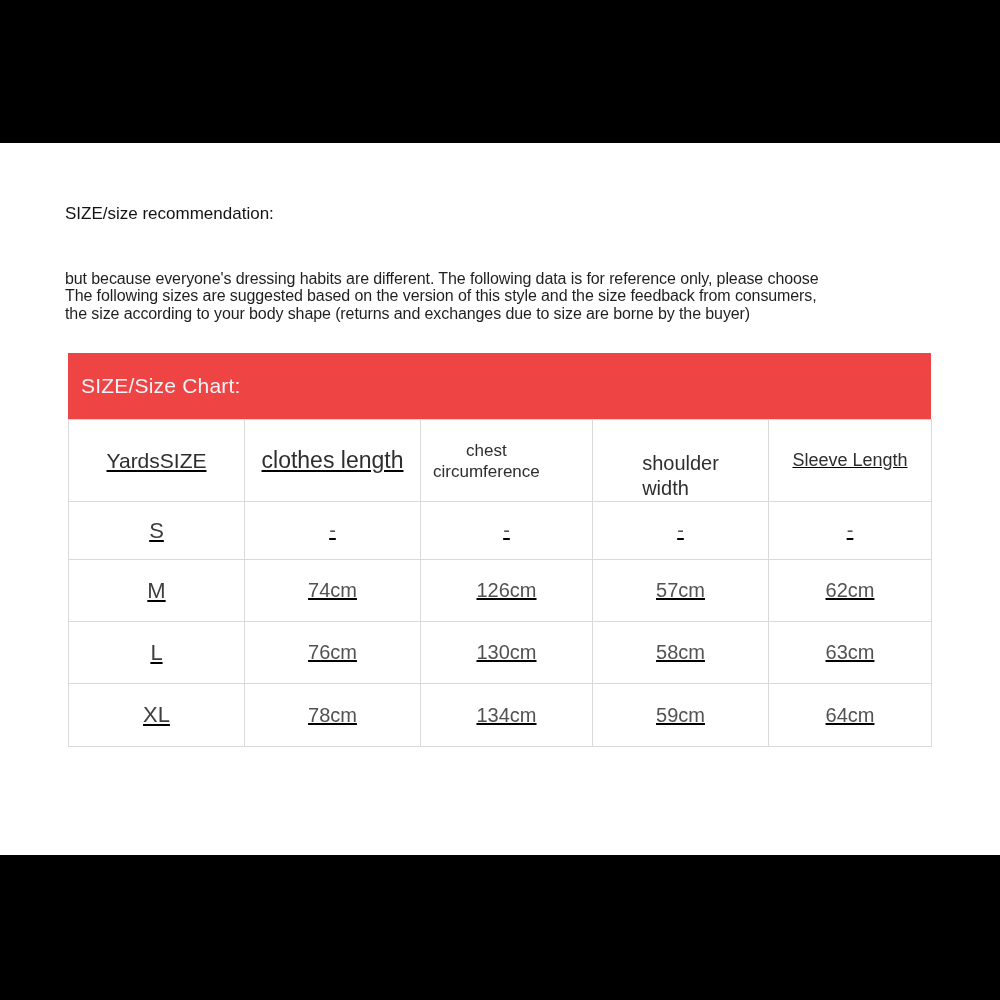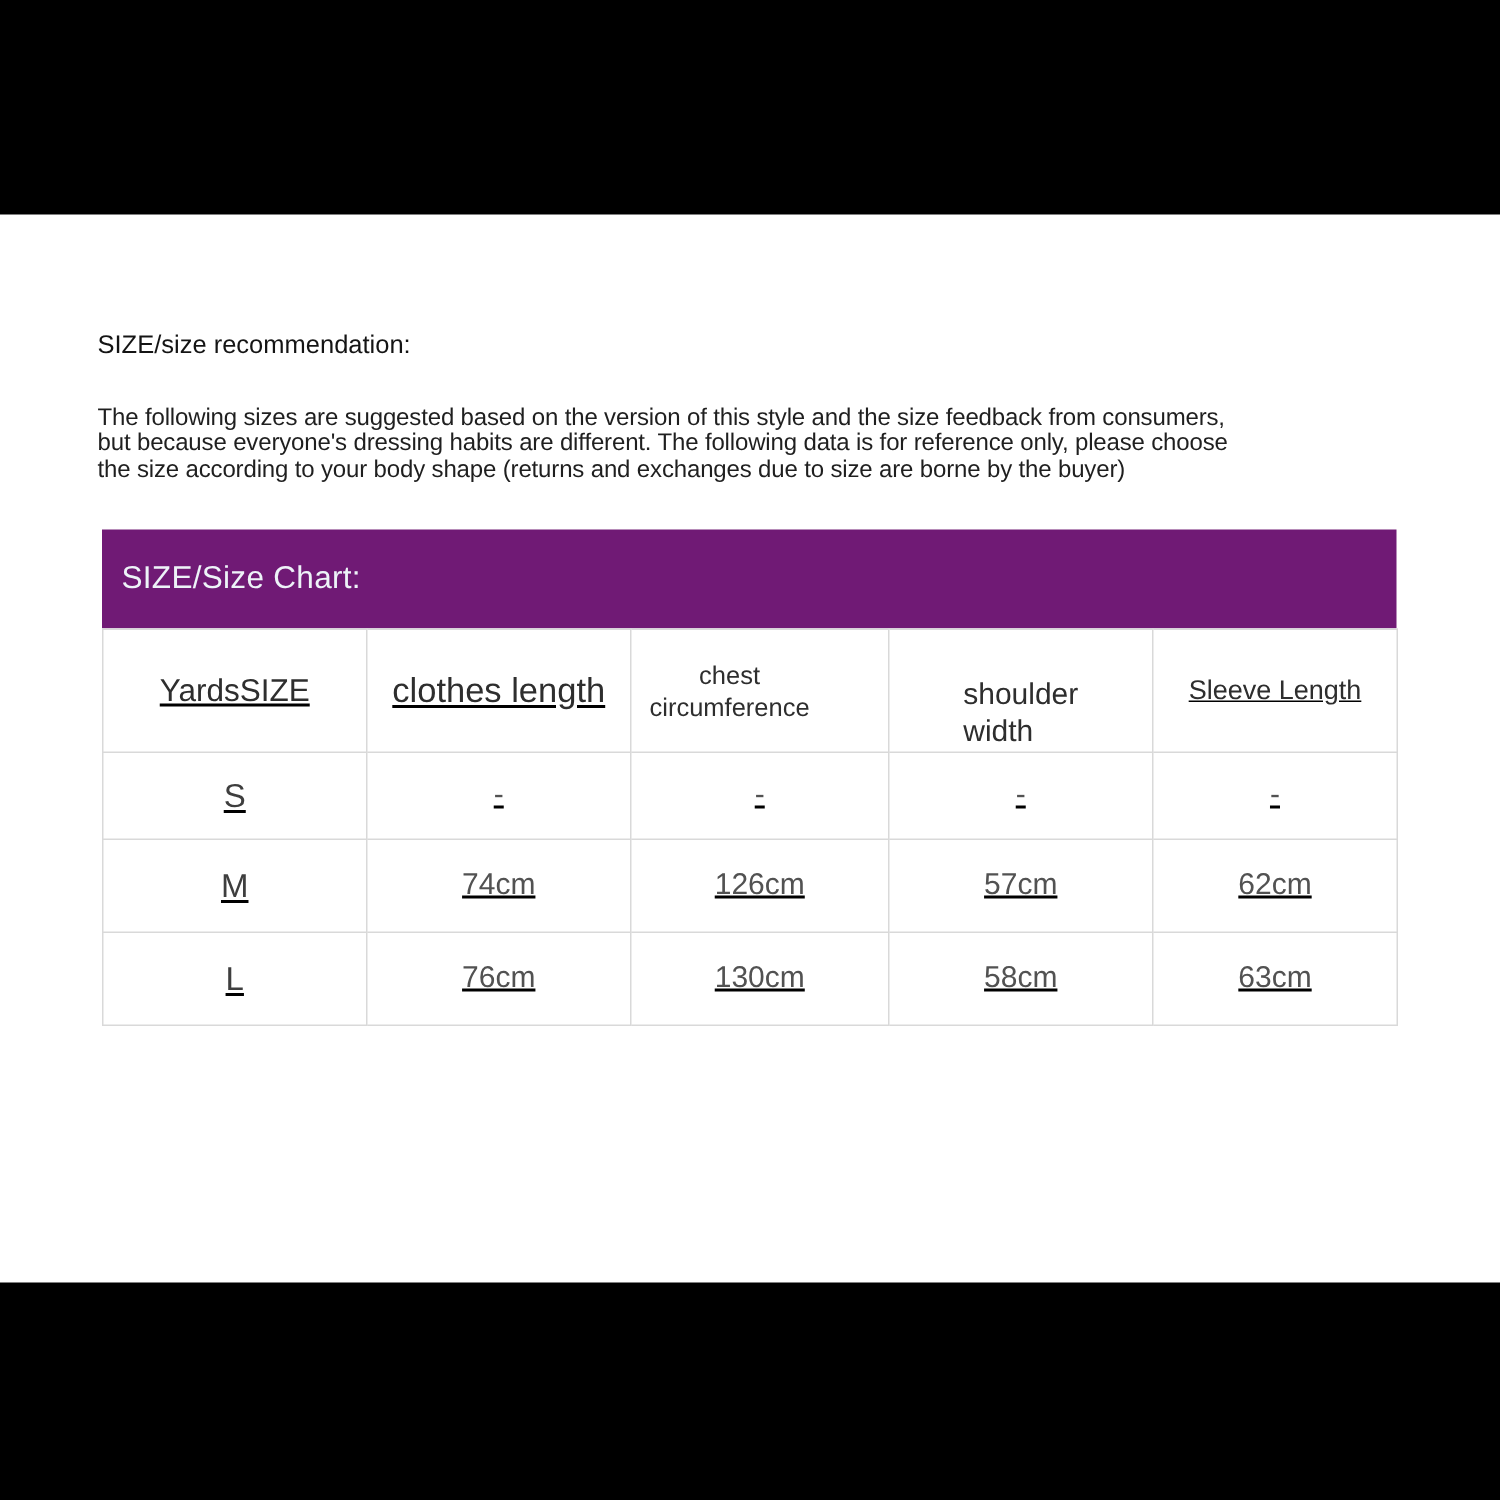--- a/index.html
+++ b/index.html
@@ -5,21 +5,21 @@
   html,body{margin:0;padding:0;background:#000;}
   .canvas{
     position:relative;width:1000px;height:1000px;background:#ffffff;
     font-family:"Liberation Sans","DejaVu Sans",sans-serif;overflow:hidden;
   }
   .black-bar{position:absolute;left:0;width:1000px;background:#000;}
   .black-bar.top{top:0;height:143px;}
   .black-bar.bottom{top:855px;height:145px;}
 
   .intro-title{
-    position:absolute;left:65px;top:220px;
+    position:absolute;left:65px;top:204px;
     font-size:17px;color:#141414;letter-spacing:0;
   }
   .intro-text{
     position:absolute;left:65px;top:270px;width:885px;
     font-size:16px;line-height:17.3px;color:#1f1f1f;letter-spacing:-0.1px;
   }
   .intro-text div{white-space:nowrap;}
 
   .chart-wrap{position:absolute;left:68px;top:353px;width:863px;}
   .chart-header{
@@ -49,28 +49,28 @@
 </head>
 <body>
 
 <div class="canvas">
 
   <div class="black-bar top"></div>
 
   <div class="intro-title">SIZE/size recommendation:</div>
 
   <div class="intro-text">
+    <div>but because everyone's dressing habits are different. The following data is for reference only, please choose</div>
     <div>The following sizes are suggested based on the version of this style and the size feedback from consumers,</div>
-    <div>but because everyone's dressing habits are different. The following data is for reference only, please choose</div>
     <div>the size according to your body shape (returns and exchanges due to size are borne by the buyer)</div>
   </div>
 
   <div class="chart-wrap">
 
-    <div class="chart-header" style="background: #701a75;">
+    <div class="chart-header" style="background: #ef4444;">
       <span>SIZE/Size Chart:</span>
     </div>
 
     <table>
       <colgroup>
         <col style="width:176px">
         <col style="width:176px">
         <col style="width:172px">
         <col style="width:176px">
         <col style="width:163px">
@@ -111,19 +111,26 @@
         </tr>
 
         <tr style="height:62px">
           <td class="size-cell">L</td>
           <td class="val-cell">76cm</td>
           <td class="val-cell">130cm</td>
           <td class="val-cell">58cm</td>
           <td class="val-cell">63cm</td>
         </tr>
 
+        <tr style="height:63px">
+          <td class="size-cell">XL</td>
+          <td class="val-cell">78cm</td>
+          <td class="val-cell">134cm</td>
+          <td class="val-cell">59cm</td>
+          <td class="val-cell">64cm</td>
+        </tr>
 
       </tbody>
     </table>
   </div>
 
   <div class="black-bar bottom"></div>
 </div>
 
 </body></html>

